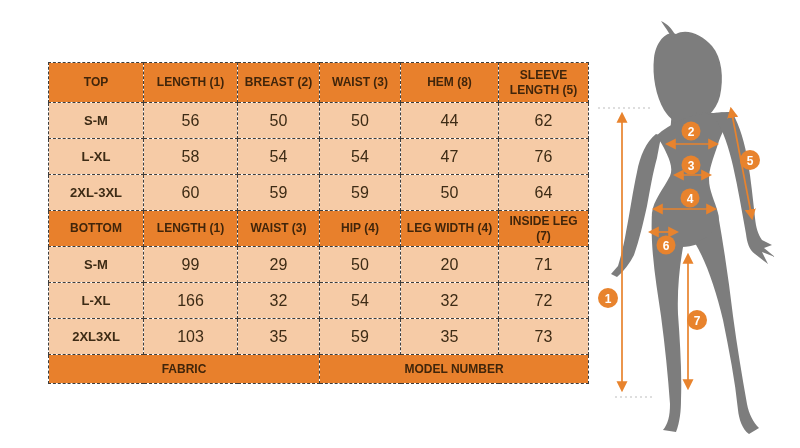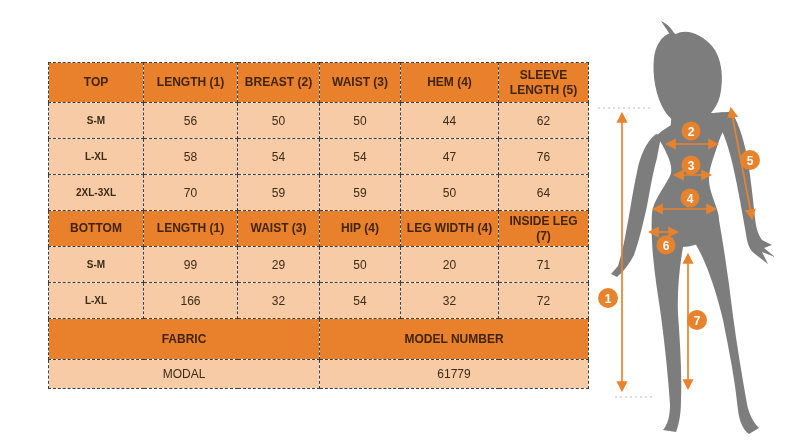--- a/index.html
+++ b/index.html
@@ -3,24 +3,24 @@
 <meta charset="utf-8">
 <style>
   html,body{margin:0;padding:0;background:#fff;}
   .stage{position:relative;width:800px;height:448px;background:#ffffff;overflow:hidden;
          font-family:"Liberation Sans",sans-serif;padding-left:24px;}
   
   .size-table{position:absolute;left:48px;top:62px;border-collapse:collapse;table-layout:fixed;}
   .size-table td{border:1px dashed #3d3d3d;text-align:center;vertical-align:middle;
                  padding:0 2px;overflow:hidden;}
   .size-table tr.h td{background:#E8802C;color:#40250b;font-weight:bold;font-size:12px;line-height:1.25;}
-  .size-table tr.d td{background:#F6CBA6;color:#3d2b15;font-size:12px;}
-  .size-table tr.d td.lbl{font-weight:bold;font-size:10px;margin-top:24px;}
+  .size-table tr.d td{background:#F6CBA6;color:#3d2b15;font-size:16px;}
+  .size-table tr.d td.lbl{font-weight:bold;font-size:13px;margin-top:24px;}
   .c0{width:95px;} .c1{width:94px;} .c2{width:82px;} .c3{width:81px;} .c4{width:98px;} .c5{width:90px;}
-  .r0{height:40px;} .rD{height:36px;} .r8{height:41px;} .r9{height:29px;}
+  .r0{height:40px;} .rD{height:36px;} .r8{height:29px;} .r9{height:29px;}
   .footnote{position:absolute;left:468px;top:413px;width:120px;text-align:right;
             font-size:13px;color:#2f2f2f;letter-spacing:0.5px;margin-top:32px;}
   
   .figure-svg{position:absolute;left:590px;top:20px;}
   .marker-num{fill:#ffffff;font-family:"Liberation Sans",sans-serif;font-size:12px;font-weight:bold;}
 </style>
 </head>
 <body>
 
 <div class="stage">
@@ -33,42 +33,42 @@
         <col class="c3">
         <col class="c4">
         <col class="c5">
       </colgroup>
     <tbody>
         <tr class="h r0">
       <td>TOP</td>
       <td>LENGTH (1)</td>
       <td>BREAST (2)</td>
       <td>WAIST (3)</td>
-      <td>HEM (4)</td>
+      <td>HEM (8)</td>
       <td>SLEEVE LENGTH (5)</td>
     </tr>
     <tr class="d rD">
       <td class="lbl">S-M</td>
       <td>56</td>
       <td>50</td>
       <td>50</td>
       <td>44</td>
       <td>62</td>
     </tr>
     <tr class="d rD">
       <td class="lbl">L-XL</td>
       <td>58</td>
       <td>54</td>
       <td>54</td>
       <td>47</td>
       <td>76</td>
     </tr>
     <tr class="d rD">
       <td class="lbl">2XL-3XL</td>
-      <td>70</td>
+      <td>60</td>
       <td>59</td>
       <td>59</td>
       <td>50</td>
       <td>64</td>
     </tr>
     <tr class="h rD">
       <td>BOTTOM</td>
       <td>LENGTH (1)</td>
       <td>WAIST (3)</td>
       <td>HIP (4)</td>
@@ -84,27 +84,31 @@
       <td>71</td>
     </tr>
     <tr class="d rD">
       <td class="lbl">L-XL</td>
       <td>166</td>
       <td>32</td>
       <td>54</td>
       <td>32</td>
       <td>72</td>
     </tr>
+    <tr class="d rD">
+      <td class="lbl">2XL3XL</td>
+      <td>103</td>
+      <td>35</td>
+      <td>59</td>
+      <td>35</td>
+      <td>73</td>
+    </tr>
     <tr class="h r8">
       <td colspan="3">FABRIC</td>
       <td colspan="3">MODEL NUMBER</td>
-    </tr>
-    <tr class="d r9">
-      <td colspan="3">MODAL</td>
-      <td colspan="3">61779</td>
     </tr>
   </tbody>
     </table>
 
   <div class="footnote">720GR</div>
 
   <svg class="figure-svg" width="210" height="428" viewBox="0 0 210 428">
     <defs>
       <marker id="ah" viewBox="0 0 10 10" refX="8" refY="5" markerWidth="6.5" markerHeight="6.5" orient="auto-start-reverse">
         <path d="M0 0 L10 5 L0 10 Z" fill="#E8832D"></path>

